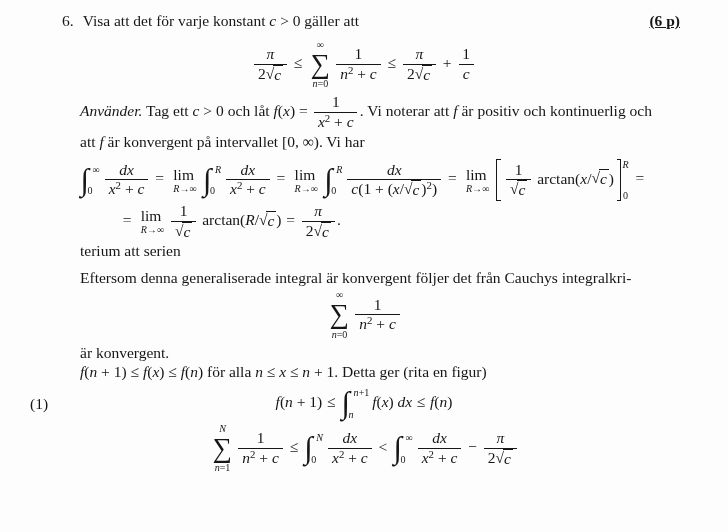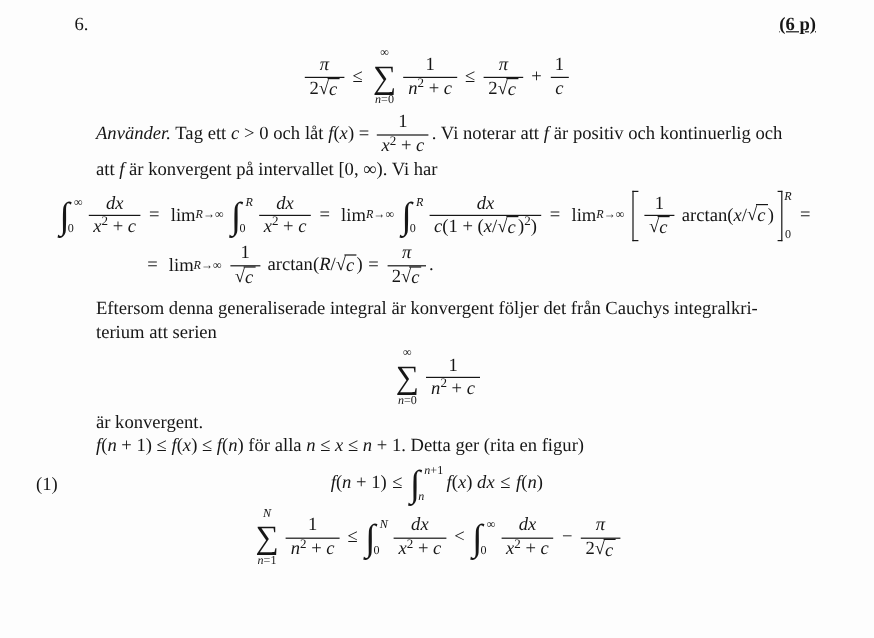--- a/index.html
+++ b/index.html
@@ -50,39 +50,40 @@
   .msum  { display:inline-flex; flex-direction:column; align-items:center;
            vertical-align:middle; margin:0 .25em; line-height:1; }
   .sumtop,.sumbot { font-size:.65em; line-height:1.2; }
   .sumglyph { font-size:1.75em; line-height:1; }
   .mint  { display:inline-flex; align-items:stretch; vertical-align:middle; margin:0 .18em 0 .1em; }
   .intglyph { font-size:2em; line-height:1.05; }
   .intscripts { display:flex; flex-direction:column; justify-content:space-between;
                 align-items:flex-start; font-size:.65em; line-height:1.1; margin-left:-.1em; }
   .inttop { margin-left:.45em; }
   .intbot { margin-left:-.05em; }
-  .mlim  { display:inline-flex; flex-direction:row; align-items:center;
+  .mlim  { display:inline-flex; flex-direction:column; align-items:flex-start;
            vertical-align:middle; margin:0 .3em; line-height:1; }
   .limword { line-height:1.1; }
   .limsub  { font-size:.65em; line-height:1.1; }
   .mbrk  { display:inline-flex; align-items:center; vertical-align:middle; margin:0 .15em; }
   .brkl,.brkr { align-self:stretch; width:.3em; border:1.5px solid currentColor; }
   .brkl { border-right:none; }
   .brkr { border-left:none; }
   .brkc { display:inline-flex; align-items:center; padding:.1em .18em; }
   .brkscripts { display:flex; flex-direction:column; justify-content:space-between;
                 align-self:stretch; font-size:.65em; line-height:1.1; margin-left:.12em; }
 </style>
 </head>
 <body>
 
 <div class="page">
 
   <div class="header">
     <span class="qnum">6.</span>
+    <span class="stmt"><span class="mrow"><span class="mtext">Visa att det för varje konstant </span><span class="mi">c</span><span class="mtext"> &gt; 0 gäller att</span></span></span>
     <span class="points">(6 p)</span>
   </div>
 
   <div class="disp eq1"><span class="mrow"><span class="mfrac">
           <span class="fnum"><span class="mrow"><span class="mi">π</span></span></span>
           <span class="fden"><span class="mrow"><span class="mtext">2</span><span class="msqrt">
                 <span class="rad">√</span>
                 <span class="radbody"><span class="mrow"><span class="mi">c</span></span></span>
               </span></span></span>
         </span><span class="mo">≤</span><span class="msum">
@@ -180,22 +181,22 @@
           <span class="rad">√</span>
           <span class="radbody"><span class="mrow"><span class="mi">c</span></span></span>
         </span><span class="mtext">)</span><span class="mo">=</span><span class="mfrac">
           <span class="fnum"><span class="mrow"><span class="mi">π</span></span></span>
           <span class="fden"><span class="mrow"><span class="mtext">2</span><span class="msqrt">
                 <span class="rad">√</span>
                 <span class="radbody"><span class="mrow"><span class="mi">c</span></span></span>
               </span></span></span>
         </span><span class="mtext">.</span></span></div>
 
+  <p class="para line">terium att serien</p>
   <p class="para line pcau">Eftersom denna generaliserade integral är konvergent följer det från Cauchys integralkri-</p>
-  <p class="para line">terium att serien</p>
 
   <div class="disp eq3"><span class="mrow"><span class="msum">
           <span class="sumtop"><span class="mrow"><span class="mtext">∞</span></span></span>
           <span class="sumglyph">∑</span>
           <span class="sumbot"><span class="mrow"><span class="mi">n</span><span class="mtext">=0</span></span></span>
         </span><span class="mfrac">
           <span class="fnum"><span class="mrow"><span class="mtext">1</span></span></span>
           <span class="fden"><span class="mrow"><span class="mi">n</span><span class="msup">2</span><span class="mtext"> + </span><span class="mi">c</span></span></span>
         </span></span></div>
 

